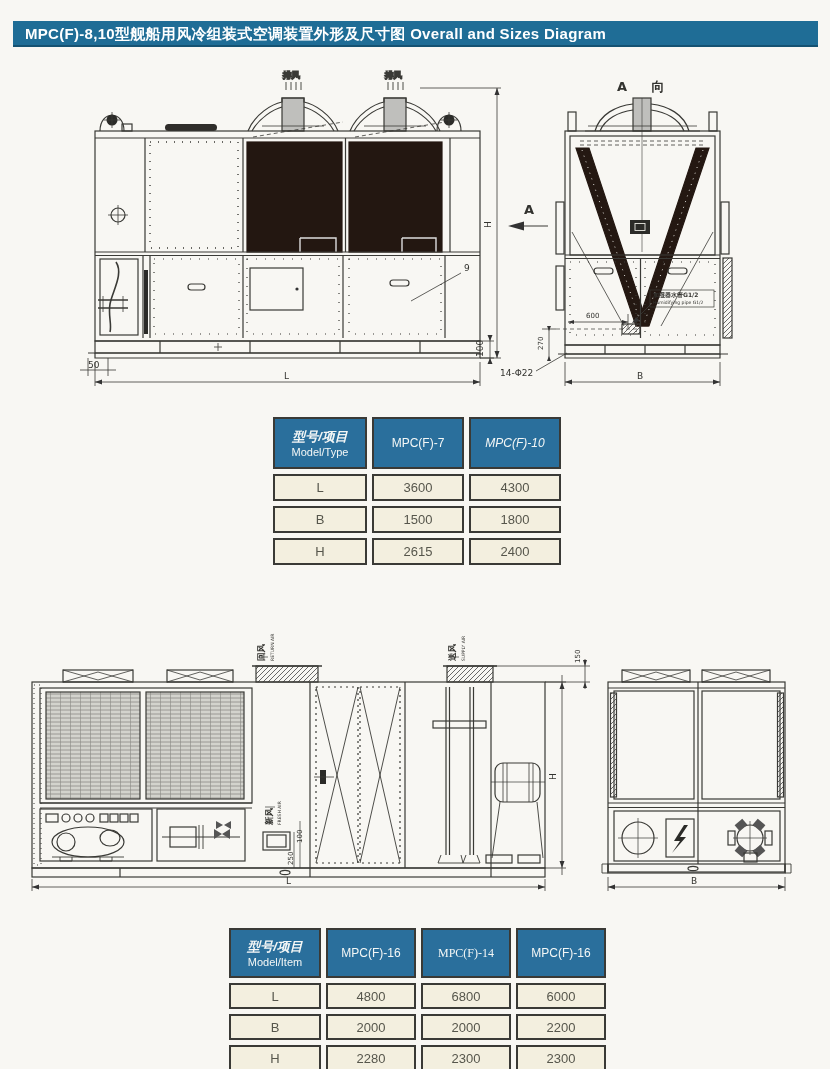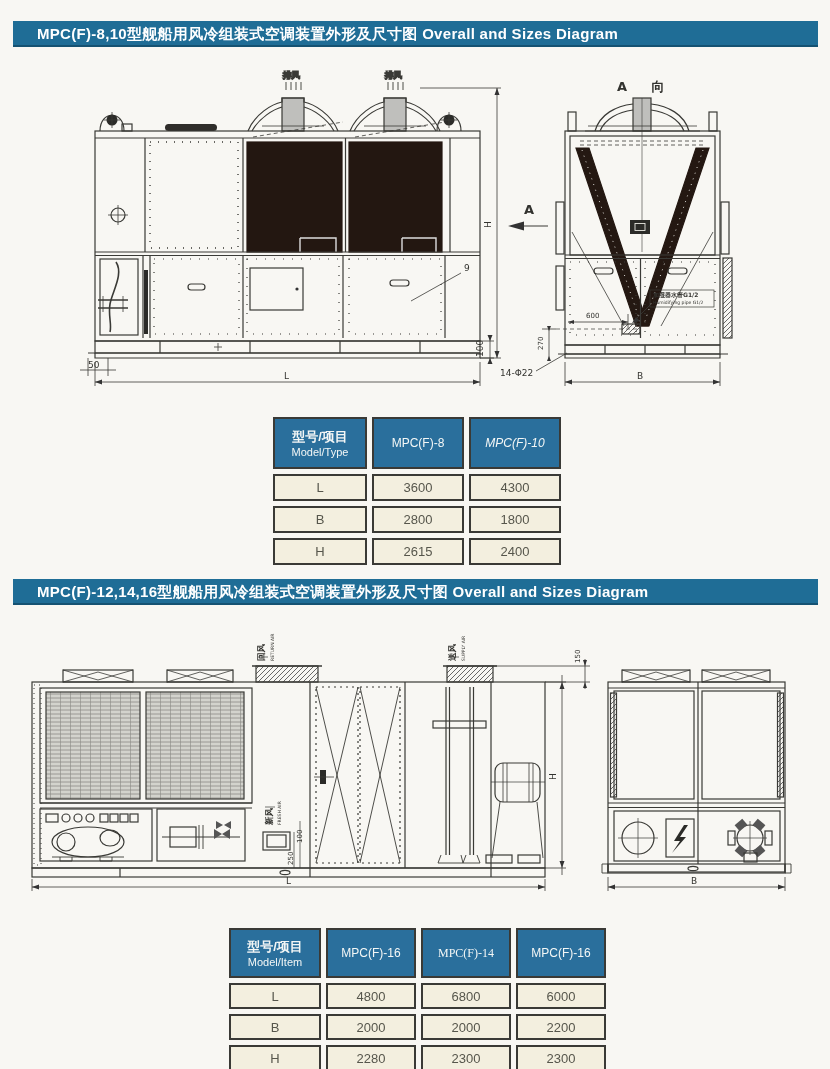--- a/index.html
+++ b/index.html
@@ -1,34 +1,34 @@
 <!DOCTYPE html>
 <html><head>
 <meta charset="utf-8">
 <style>
   html,body{margin:0;padding:0;background:#e9e8e4;}
   #page{position:relative;width:830px;height:1069px;background:#f8f7f3;overflow:hidden;
         font-family:"Liberation Sans","DejaVu Sans",sans-serif;}
   .titlebar{position:absolute;left:13px;width:805px;height:26px;background:#1f6d96;
-            color:#fff;font-size:15px;font-weight:bold;line-height:26px;padding-left:24px;
+            color:#fff;font-size:15px;font-weight:bold;line-height:26px;padding-left:12px;
             box-sizing:border-box;letter-spacing:.3px;white-space:nowrap;overflow:hidden;
             border-bottom:2px solid #155272;}
   svg{position:absolute;left:0;}
   svg text{font-family:"DejaVu Sans","Liberation Sans",sans-serif;fill:#33332f;}
   .dim{font-size:9px;}
   .dimS{font-size:7px;}
   .lbl{font-size:8.5px;font-weight:bold;}
   .lblS{font-size:4.5px;}
   .big{font-size:13px;font-weight:bold;}
   table.spec{position:absolute;border-collapse:separate;border-spacing:5px;}
   table.spec td{border:2px solid #3a3a36;background:#f3efdf;color:#56564c;
                 text-align:center;vertical-align:middle;font-size:13px;}
   table.spec td.hd{background:#2a6f9c;color:#f4f7f6;font-size:12px;line-height:1.25;}
   table.spec td.corner{background:#2a6f9c;color:#f4f7f6;}
-  .corner .cn{font-size:13px;font-weight:bold;display:block;}
+  .corner .cn{font-size:13px;font-weight:bold;display:block;font-style:italic;}
   .corner .en{font-size:11px;display:block;}
   .t1 td{height:21px;}
   .t1 td.hd,.t1 td.corner{height:46px;}
   .t1 .c1{width:88px;} .t1 .c2{width:86px;} .t1 .c3{width:86px;font-style:italic;}
   .t2 td{height:20px;}
   .t2 td.hd,.t2 td.corner{height:44px;}
   .t2 .c1{width:86px;} .t2 .c2{width:84px;} .t2 .c3{width:84px;font-family:Liberation Serif, serif;} .t2 .c4{width:84px;}
 </style>
 </head>
 <body>
@@ -221,44 +221,41 @@
     </g>
   </svg>
 
   <table class="spec t1" style="left:268px;top:412px;">
     <tbody>
         <tr>
       <td class="corner c1">
         <span class="cn">型号/项目</span>
         <span class="en">Model/Type</span>
       </td>
-      <td class="hd c2">MPC(F)-8</td>
+      <td class="hd c2">MPC(F)-7</td>
       <td class="hd c3">MPC(F)-10</td>
     </tr>
     <tr>
       <td>L</td>
       <td>3600</td>
       <td>4300</td>
     </tr>
     <tr>
       <td>B</td>
-      <td>2800</td>
+      <td>1500</td>
       <td>1800</td>
     </tr>
     <tr>
       <td>H</td>
       <td>2615</td>
       <td>2400</td>
     </tr>
   </tbody>
     </table>
 
-  <div class="titlebar" style="top:579px;">
-    <span>MPC(F)-12,14,16型舰船用风冷组装式空调装置外形及尺寸图 Overall and Sizes Diagram</span>
-  </div>
 
   <svg style="top:625px;" width="830" height="300" viewBox="0 0 830 300">
     <defs>
       <pattern id="grille" width="10" height="4" patternUnits="userSpaceOnUse">
         <rect width="10" height="4" fill="#e6e5e0"></rect>
         <path d="M0 1 H10" stroke="#6f6f6a" stroke-width="0.8" fill="none"></path>
         <path d="M0 3 H10" stroke="#9a9a94" stroke-width="0.5" fill="none"></path>
         <path d="M0.5 0 V4" stroke="#8a8a84" stroke-width="0.6" fill="none"></path>
       </pattern>
       <pattern id="hatch2" width="5" height="5" patternUnits="userSpaceOnUse">

